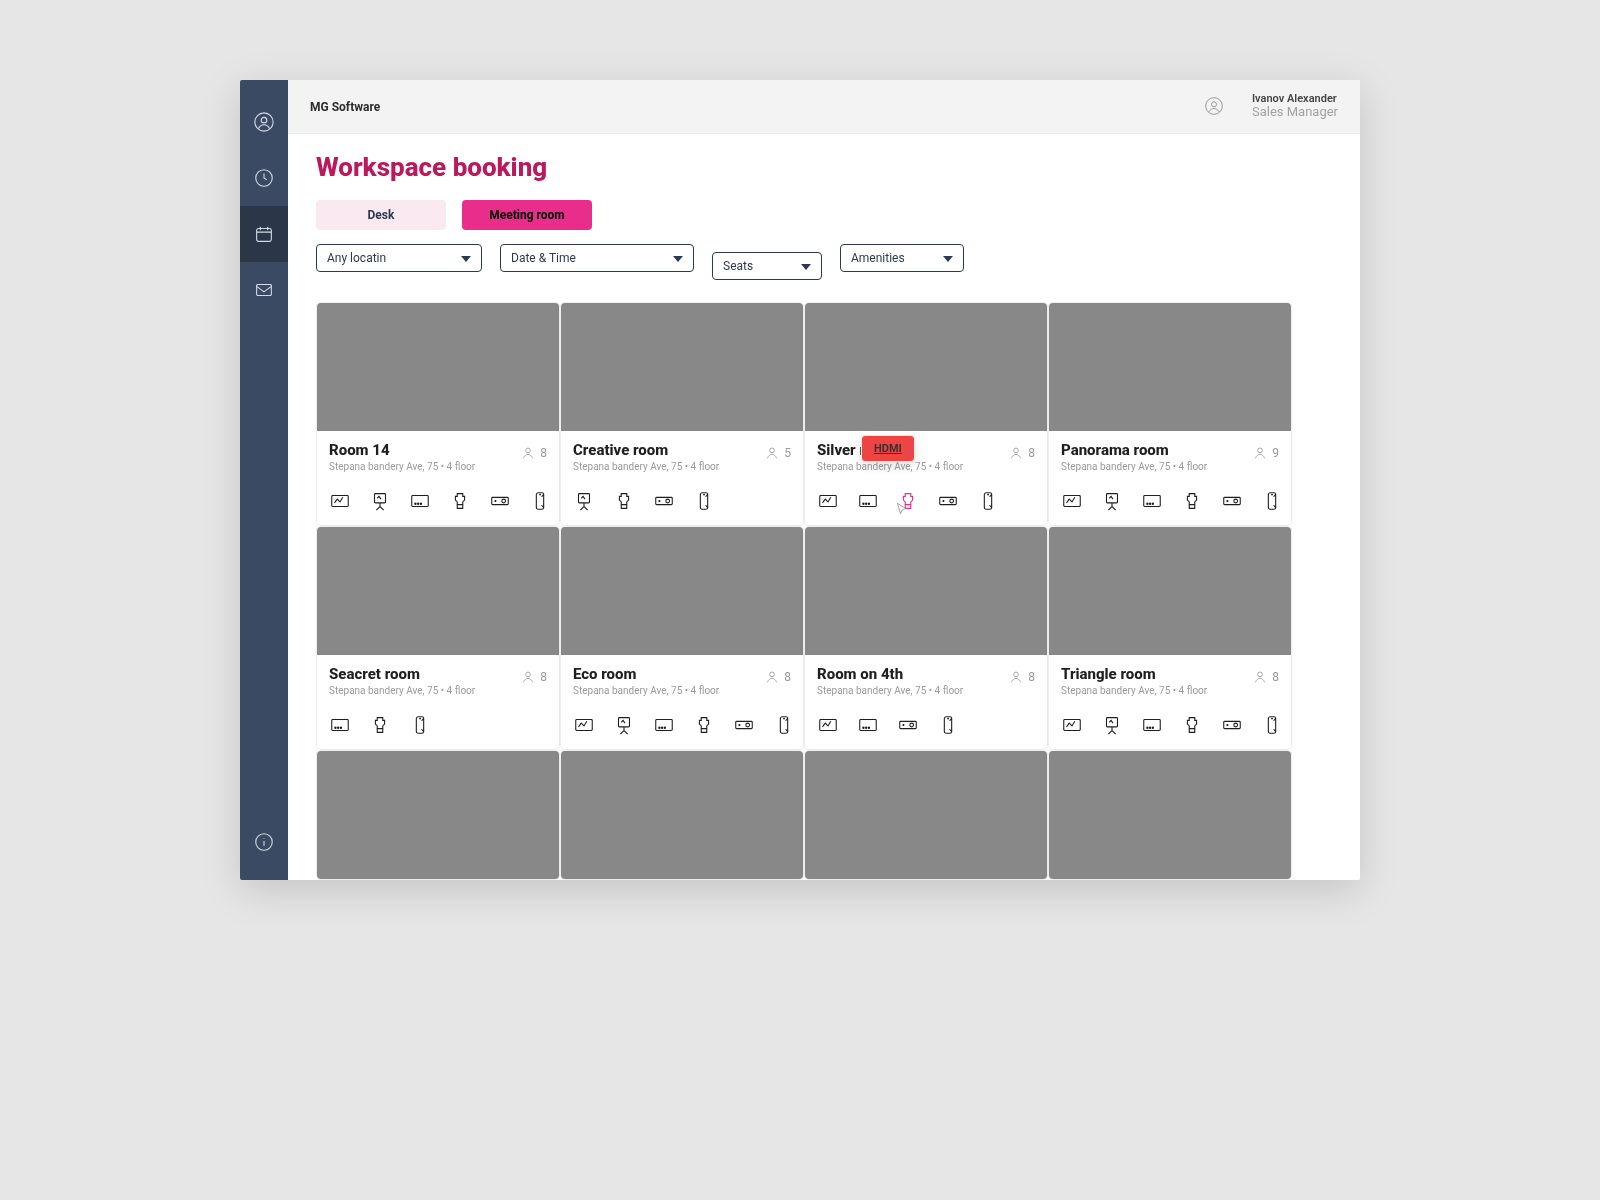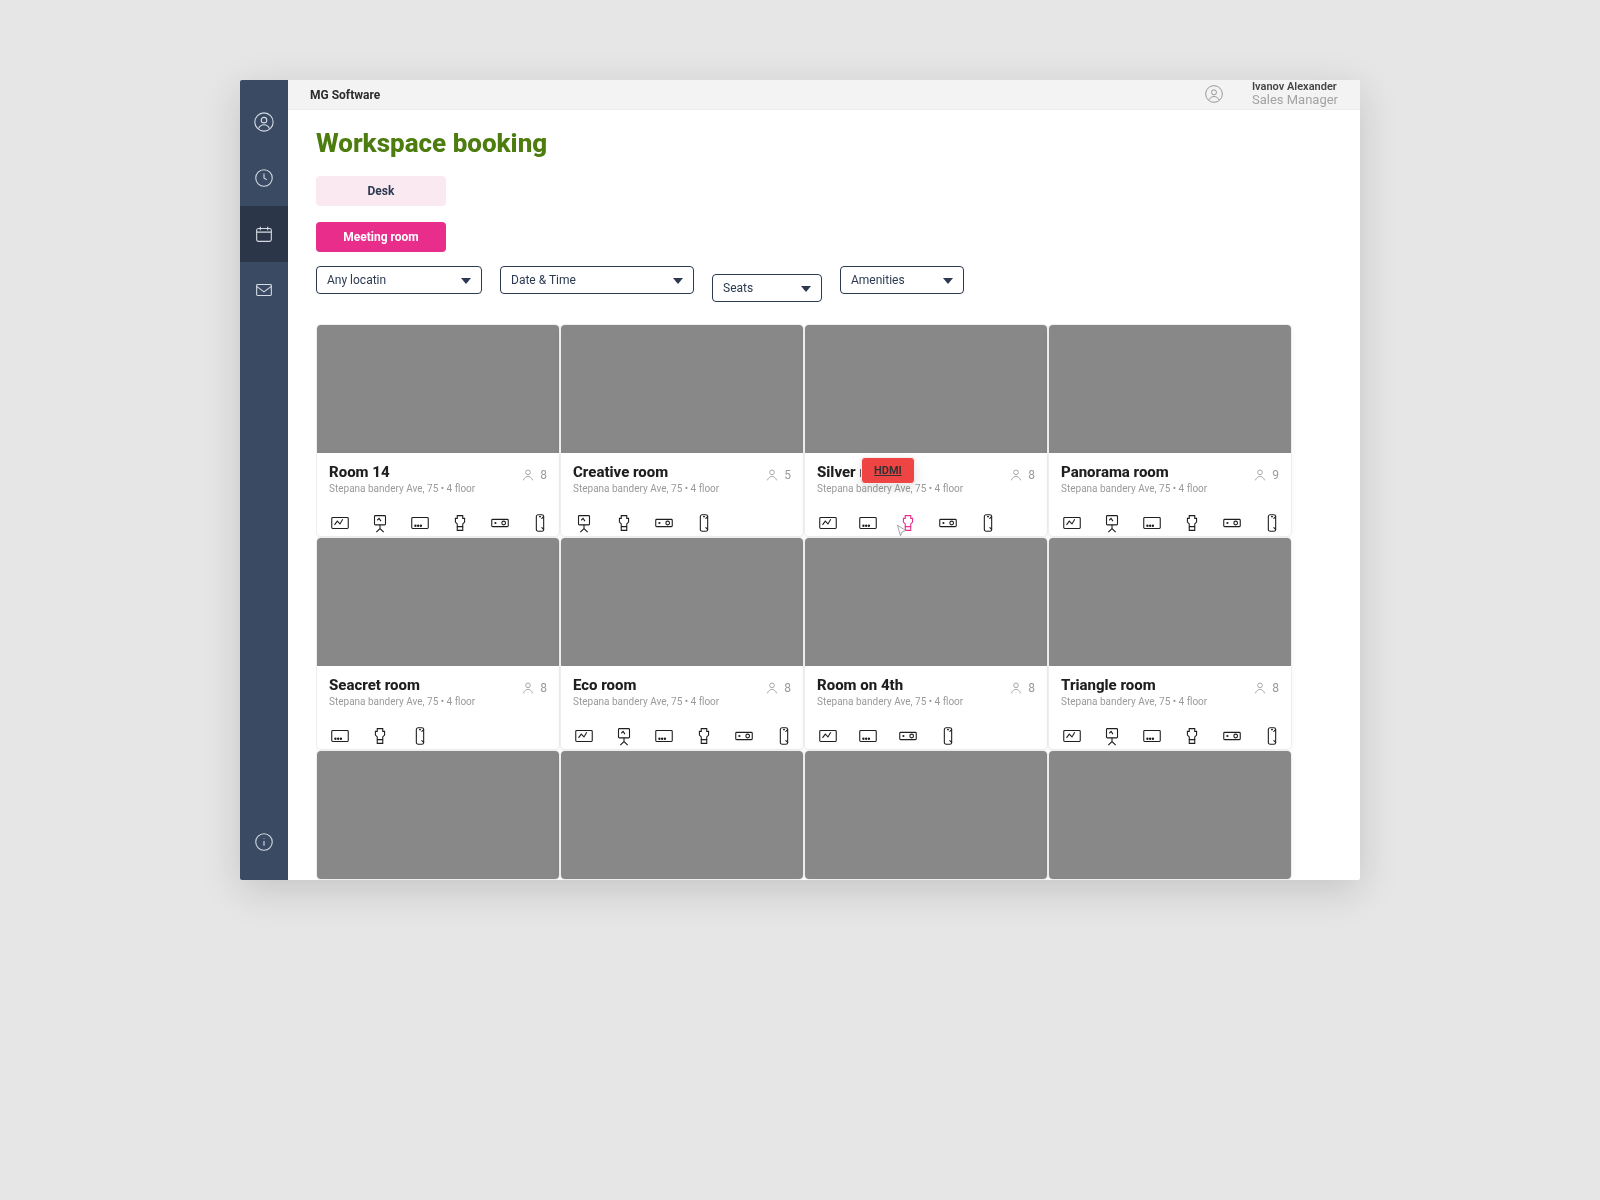--- a/index.html
+++ b/index.html
@@ -36,55 +36,55 @@
     width: 48px; height: 56px;
     display: flex; align-items: center; justify-content: center;
     cursor: pointer;
   }
   .sidebar .nav-item.active { background: rgba(0,0,0,0.25); }
   .sidebar .spacer { flex: 1; }
   .sidebar svg { stroke: #d5dbe4; fill: none; stroke-width: 1.2; }
   
   .main { flex: 1; display: flex; flex-direction: column; min-width: 0; }
   .topbar {
-    height: 30px;
+    height: 54px;
     background: #f3f3f3;
     display: flex;
     align-items: center;
     padding: 0 22px;
     border-bottom: 1px solid #ececec;
   }
   .topbar .app-name { font-size: 12px; font-weight: 700; color: #2c2c2c; }
   .topbar .right { margin-left: auto; display: flex; align-items: center; gap: 28px; }
   .topbar .user-icon { width: 20px; height: 20px; }
   .topbar .user-text { line-height: 1.1; }
   .topbar .user-name { font-size: 11px; color: #444; font-weight: 600; }
   .topbar .user-role { font-size: 13px; color: #a3a3a3; }
   .content {
     flex: 1;
     padding: 18px 28px 0 28px;
     overflow: hidden;
     display: flex; flex-direction: column;
   }
-  .page-title { font-size: 26px; font-weight: 800; color: #4d7c0f; margin-bottom: 18px; }
+  .page-title { font-size: 26px; font-weight: 800; color: #be185d; margin-bottom: 18px; }
   
-  .tabs { display: flex; gap: 16px; margin-bottom: 14px; flex-direction: column; }
+  .tabs { display: flex; gap: 16px; margin-bottom: 14px; }
   .tab-btn {
     width: 130px;
     height: 30px;
     border-radius: 4px;
     font-size: 12px;
     font-weight: 700;
     display: flex;
     align-items: center;
     justify-content: center;
     cursor: pointer;
   }
   .tab-btn.inactive { background: #fbe9f1; color: #2b3a52; }
-  .tab-btn.active   { background: #e82e8a; color: #ffffff; }
+  .tab-btn.active   { background: #e82e8a; color: #000000; }
   
   .filters { display: flex; gap: 18px; margin-bottom: 22px; }
   .filter {
     border: 1px solid #2b3a52;
     border-radius: 4px;
     height: 28px;
     display: flex;
     align-items: center;
     padding: 0 10px;
     font-size: 12px;

